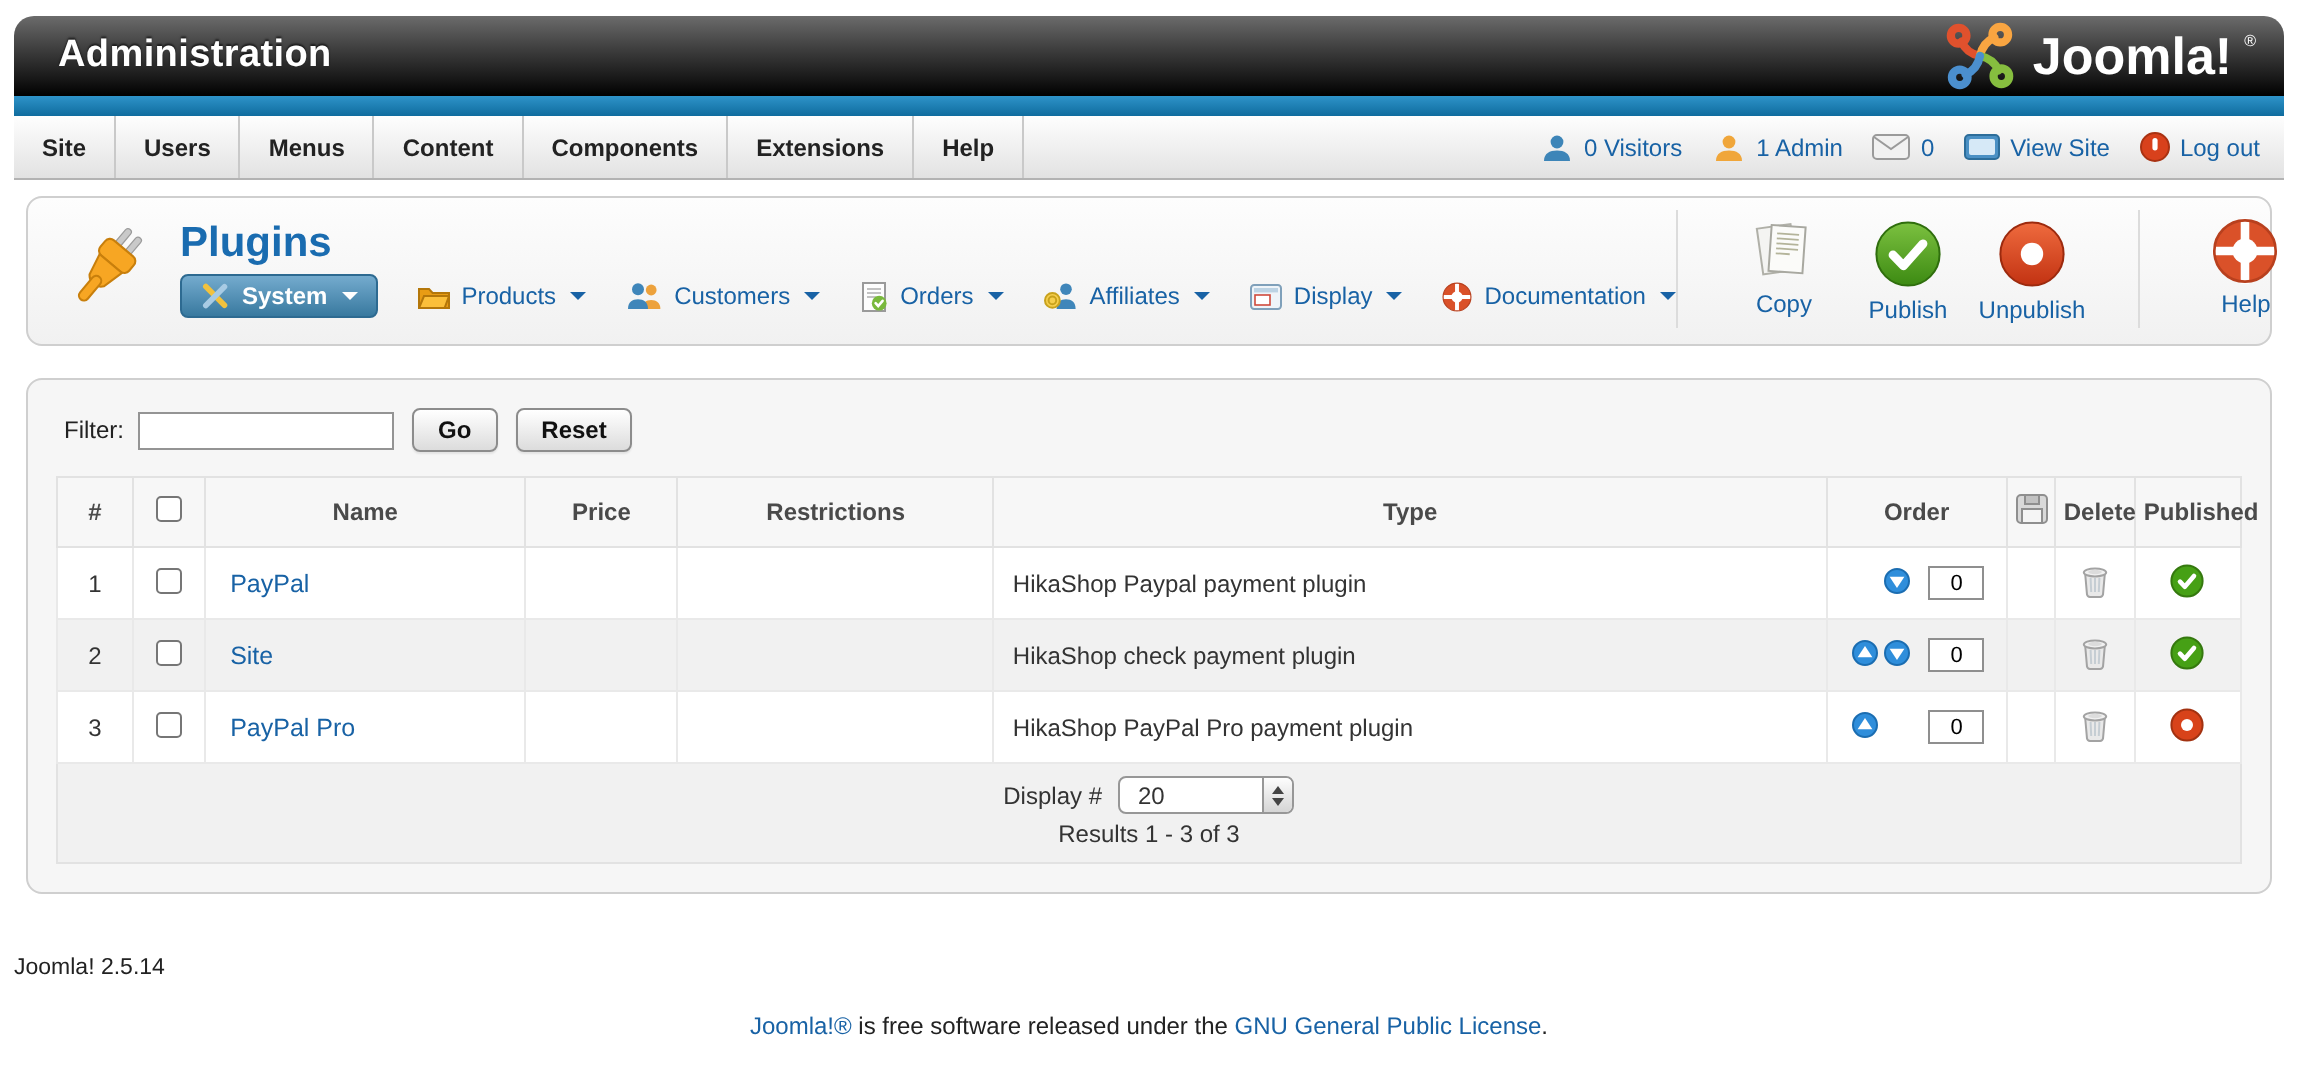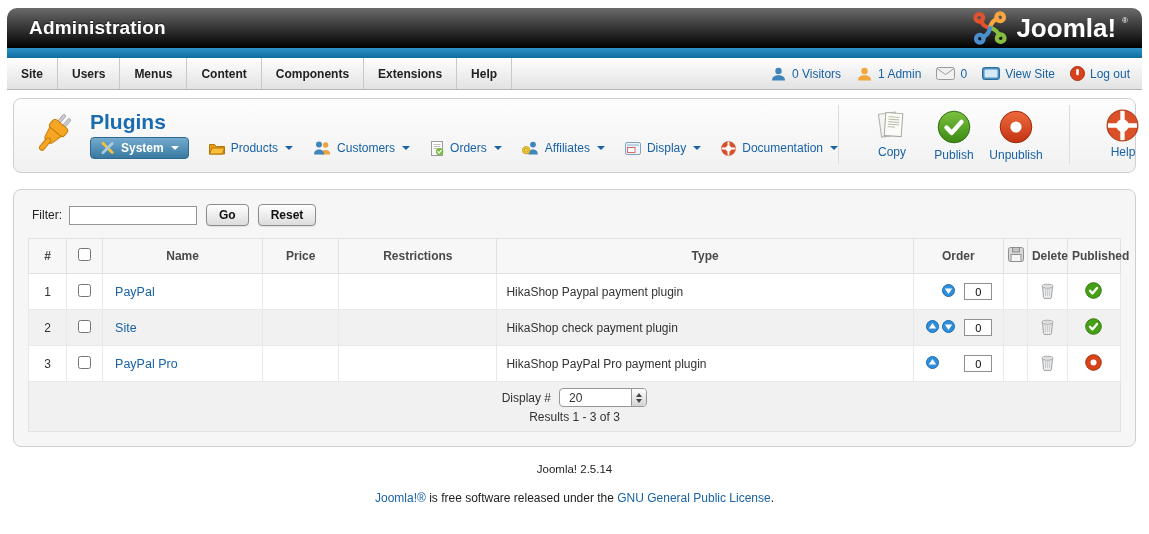--- a/index.html
+++ b/index.html
@@ -77,21 +77,21 @@
   .fs-value { padding:2px 9px 0; font-size:12px; }
   .fs-stepper { width:15px; background:linear-gradient(180deg,#fdfdfd,#d5d5d5); border-left:1px solid #979797;
     display:flex; flex-direction:column; align-items:center; justify-content:center; gap:2px; }
   .tri-up { width:0; height:0; border-left:3.5px solid transparent; border-right:3.5px solid transparent;
     border-bottom:4.5px solid #444; }
   .tri-down { width:0; height:0; border-left:3.5px solid transparent; border-right:3.5px solid transparent;
     border-top:4.5px solid #444; }
   .pag-results { margin-top:3px; }
 
   
-  .version { text-align:center; margin-top:16px; font-size:11.5px; color:#222; }
+  .version { text-align:left; margin-top:31px; font-size:11.5px; color:#222; }
   .license { text-align:center; margin-top:16px; font-size:12px; color:#222; padding-bottom:30px; }
   .license a { color:#1862a5; text-decoration:none; cursor:pointer; }
   a.iconlink { text-decoration:none; }
 </style>
 </head>
 <body>
 
 <div class="wrap">
 
   <div class="topbar">

